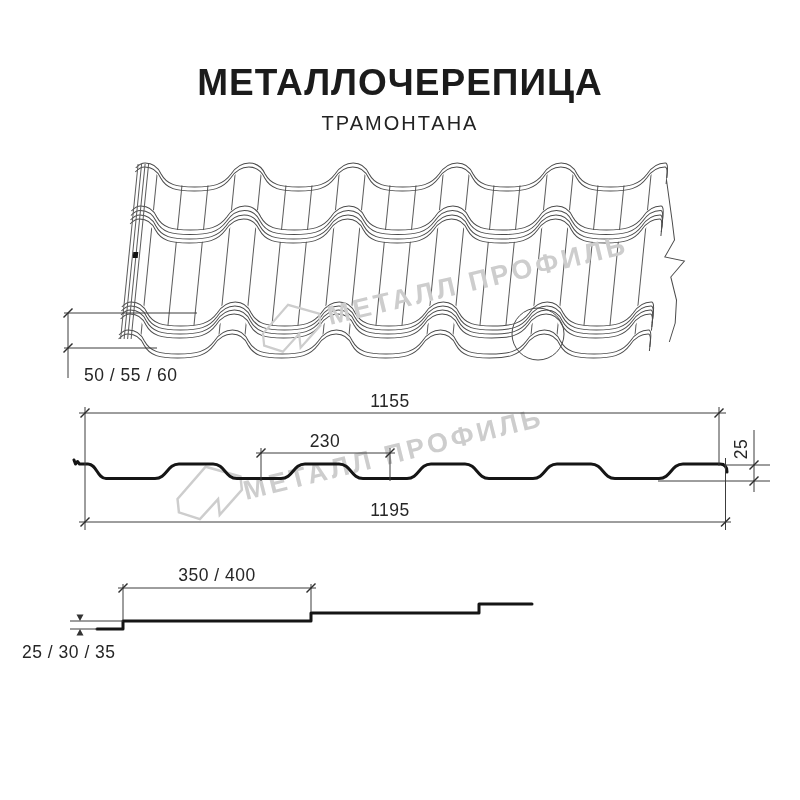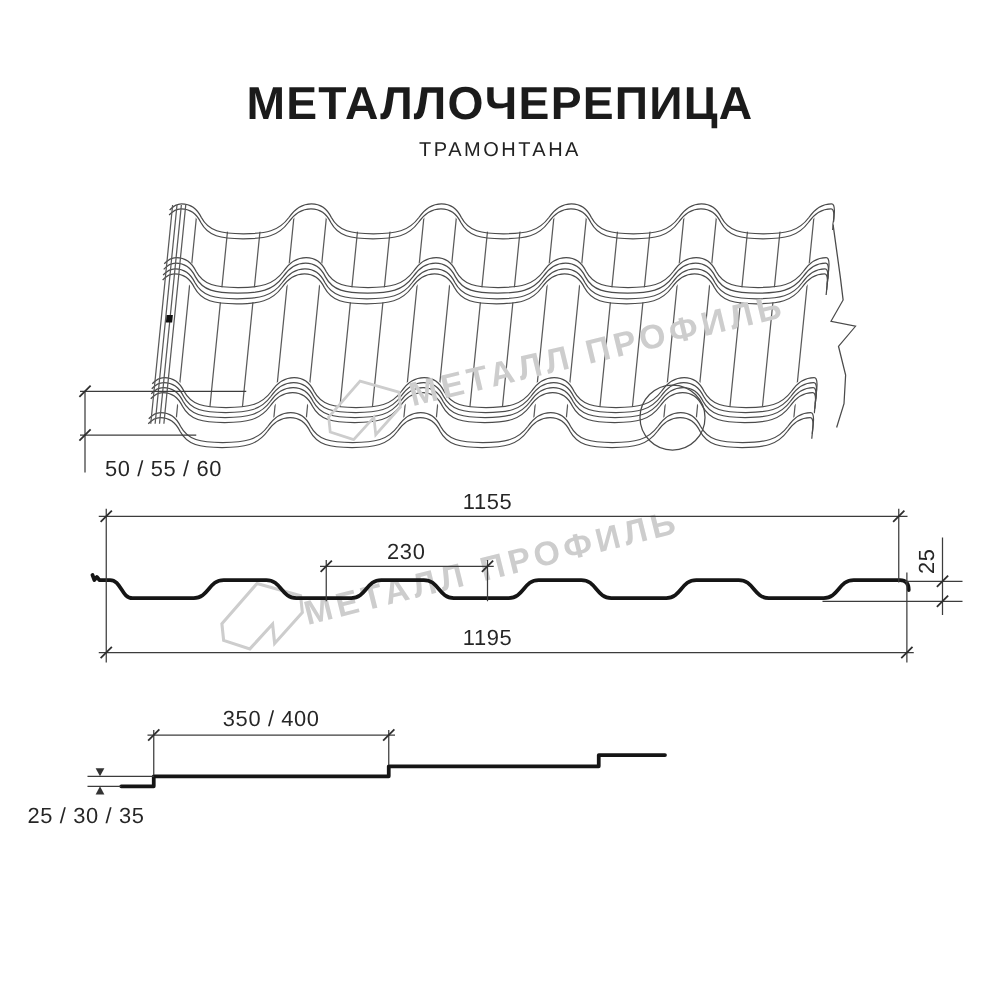--- a/index.html
+++ b/index.html
@@ -1,21 +1,21 @@
 <!DOCTYPE html>
 <html><head>
 <meta charset="utf-8">
 <style>
   html,body{margin:0;padding:0;background:#ffffff;}
   .page{position:relative;width:800px;height:672px;background:#ffffff;overflow:hidden;
         font-family:"Liberation Sans","DejaVu Sans",sans-serif;}
   .title{position:absolute;top:62px;left:0;width:800px;text-align:center;
          font-weight:700;font-size:37px;letter-spacing:1px;color:#1b1b1b;}
   .subtitle{position:absolute;top:112px;left:0;width:800px;text-align:center;
-            font-weight:500;font-size:16px;letter-spacing:2px;color:#222222;}
+            font-weight:500;font-size:20px;letter-spacing:2px;color:#222222;}
   svg.diagram{position:absolute;left:0;top:0;}
   .thin{stroke:#4b4b4b;stroke-width:1;fill:none;}
   .thin2{stroke:#5a5a5a;stroke-width:1;fill:none;}
   .erase{stroke:#ffffff;fill:none;}
   .heavy{stroke:#151515;stroke-width:3;fill:none;stroke-linecap:round;stroke-linejoin:round;}
   .dimline{stroke:#3c3c3c;stroke-width:1;fill:none;}
   .tick{stroke:#2e2e2e;stroke-width:1.4;}
   .dim-text{font-family:"Liberation Sans","DejaVu Sans",sans-serif;font-size:17.5px;
             fill:#262626;letter-spacing:0.5px;}
   .wm-text{font-family:"Liberation Sans","DejaVu Sans",sans-serif;font-size:27px;font-weight:700;

